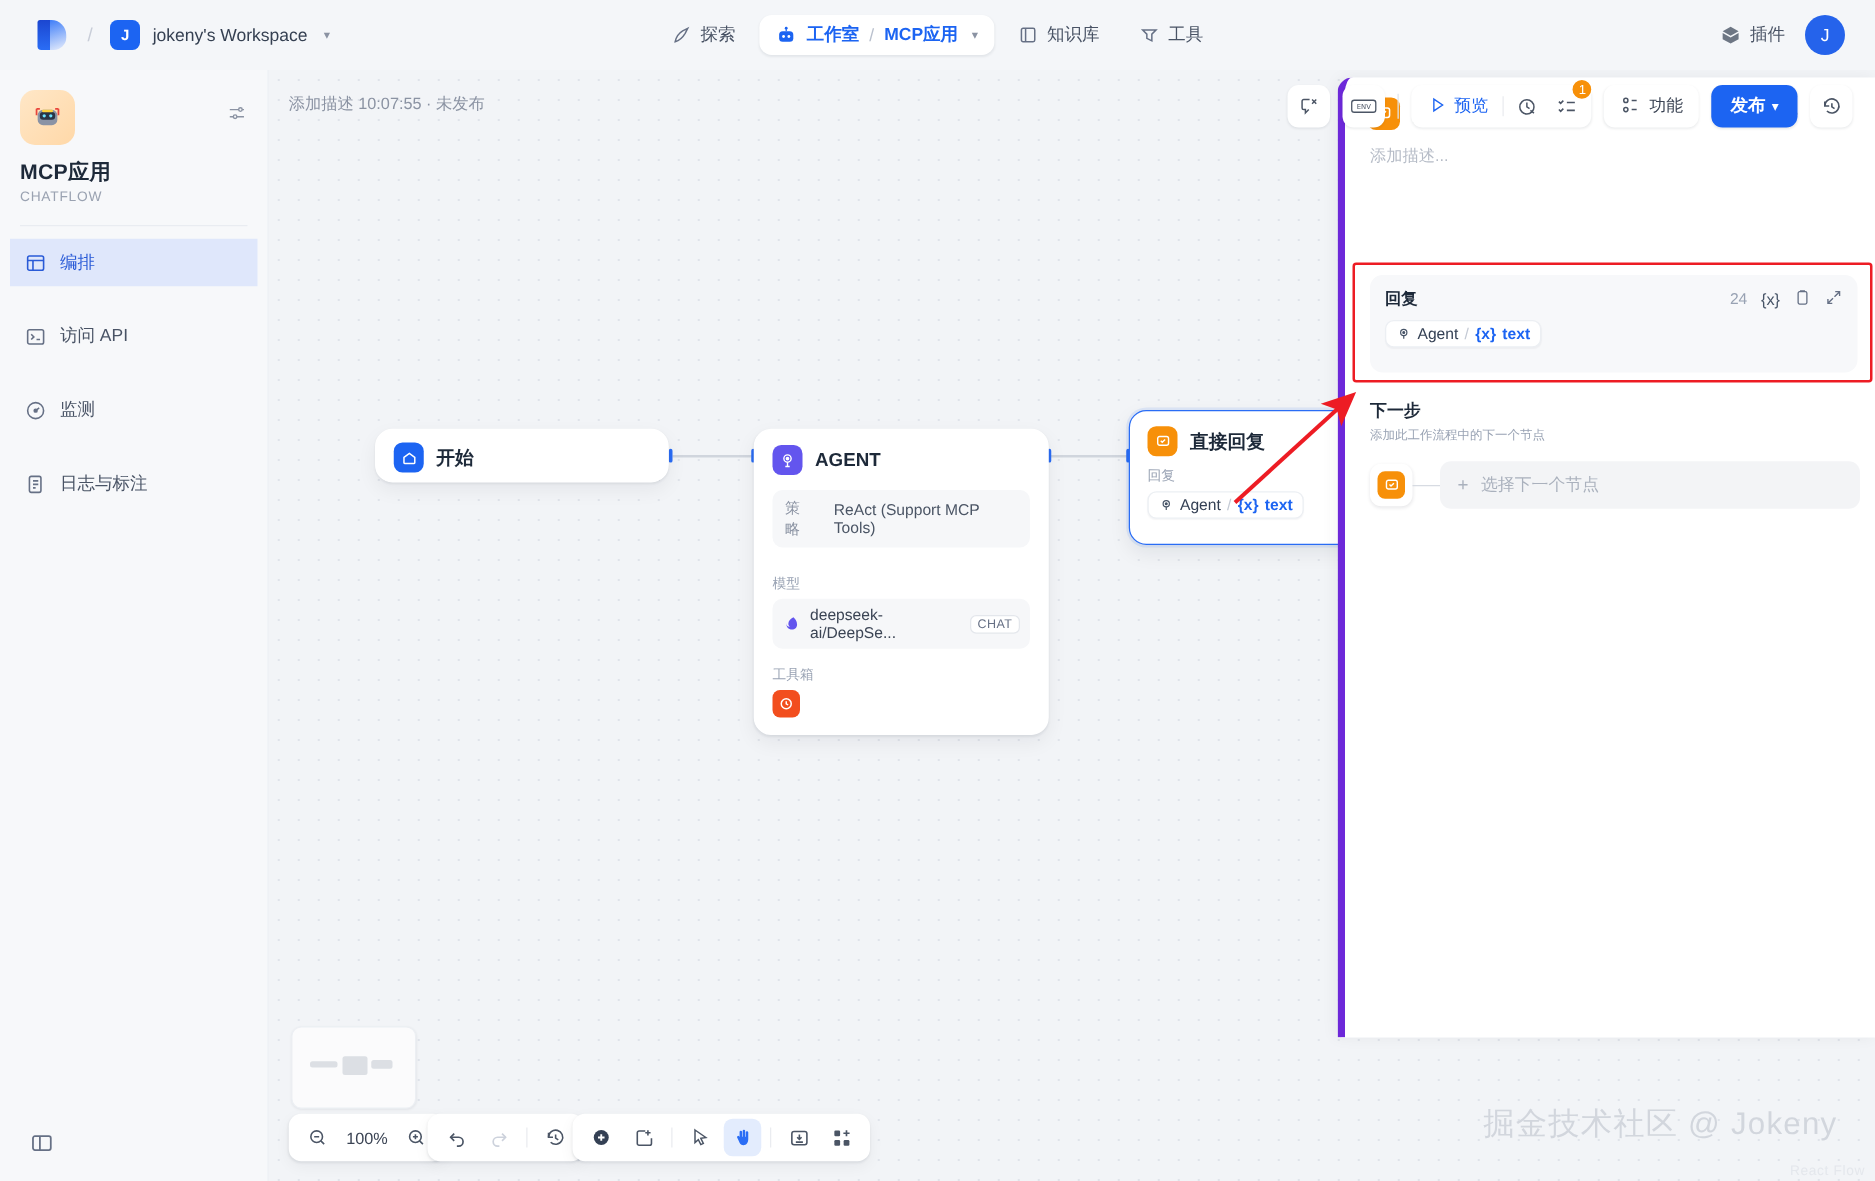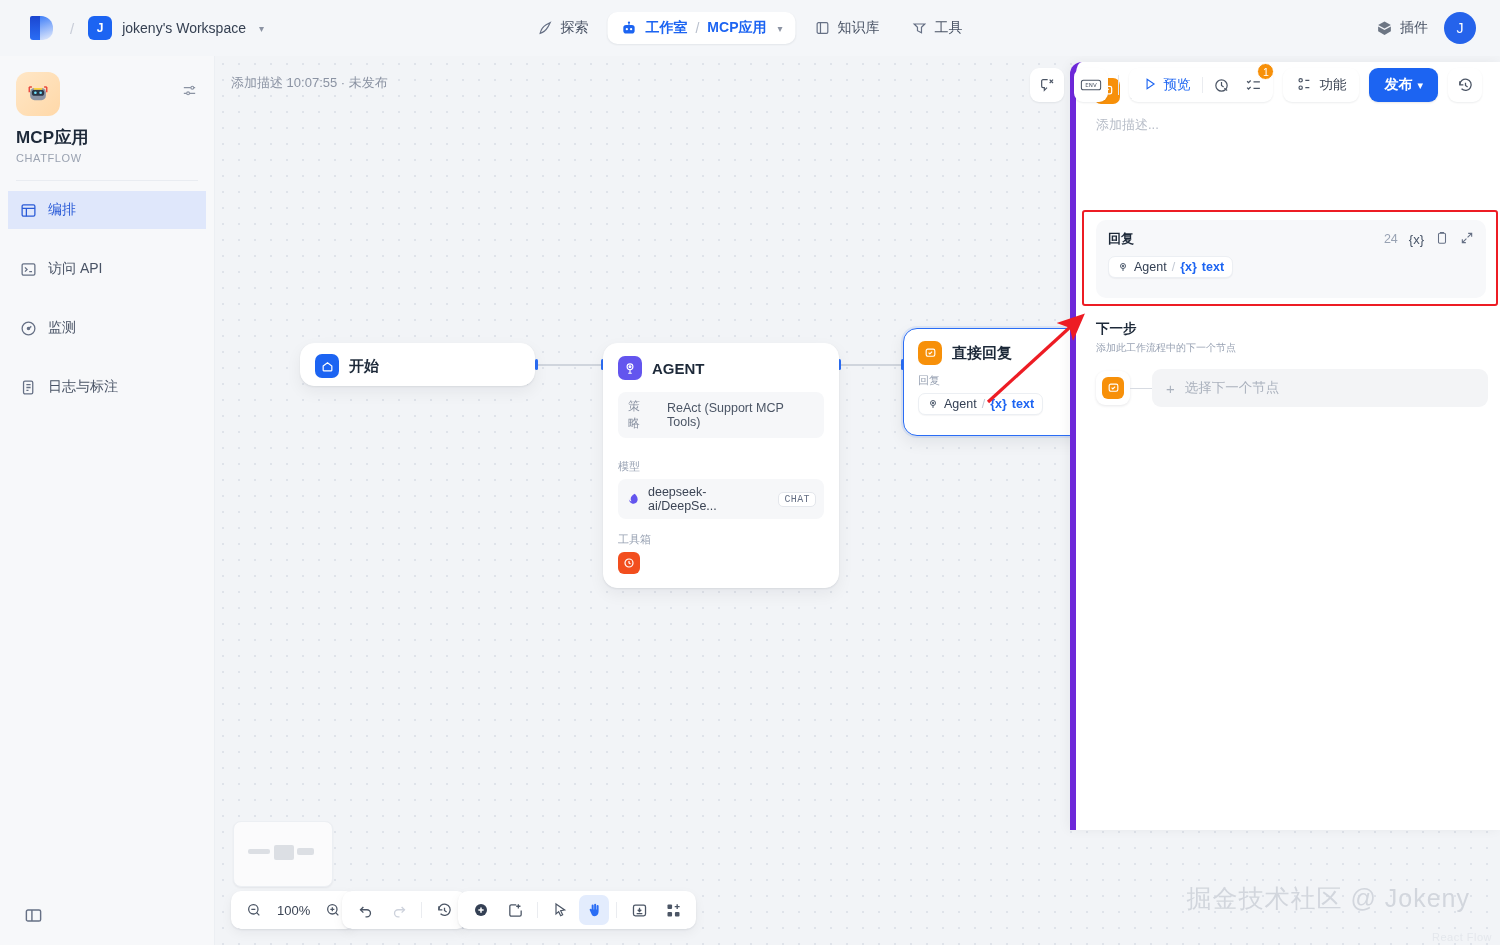--- a/index.html
+++ b/index.html
@@ -127,21 +127,20 @@
   .strategy-row .k { color: #8b93a3; font-size: 12px; }
   .model-row {
     display: flex; align-items: center; gap: 8px;
     background: #f6f7f9; border-radius: 8px; padding: 6px 8px;
     font-size: 12.5px; color: #3b4454;
   }
   .chat-tag {
     margin-left: auto; background: #fff; border: 1px solid #e4e7ec;
     border-radius: 5px; font-size: 10px; color: #667085; padding: 1px 5px;
     letter-spacing: .4px;
-    font-family: Liberation Mono, monospace;
   }
   .tool-dot {
     width: 22px; height: 22px; border-radius: 6px; background: #f24e1e;
     display: flex; align-items: center; justify-content: center; color: #fff; font-size: 12px;
   }
   .reply-pill {
     display: inline-flex; align-items: center; gap: 5px;
     background: #fff; border: 1px solid #eceff3; border-radius: 7px;
     padding: 3px 8px; font-size: 12.5px; color: #344054;
     box-shadow: 0 1px 1px rgba(16,24,40,.04);

